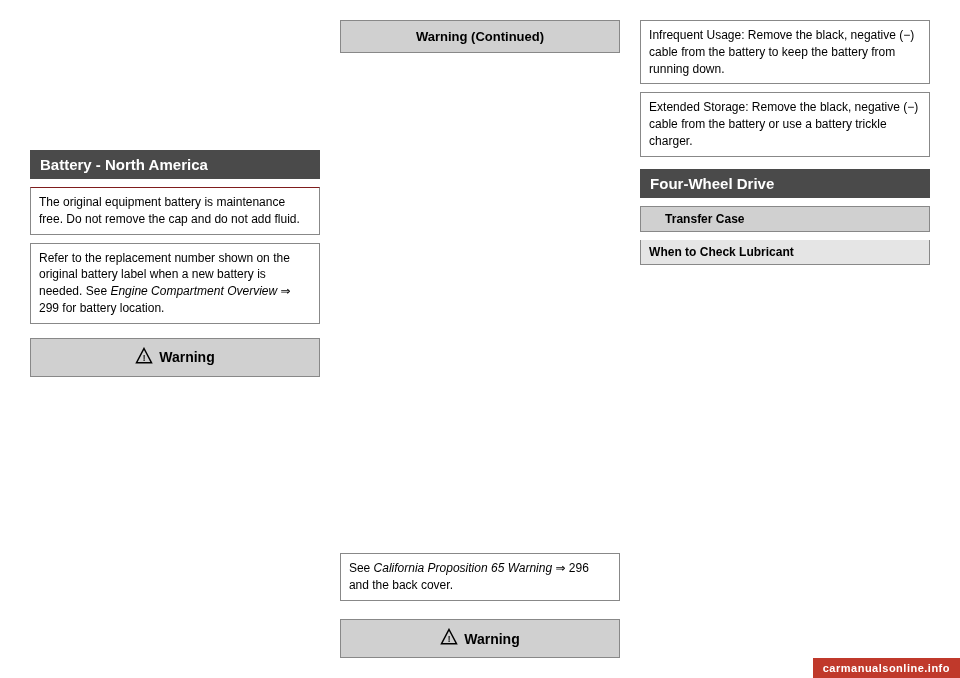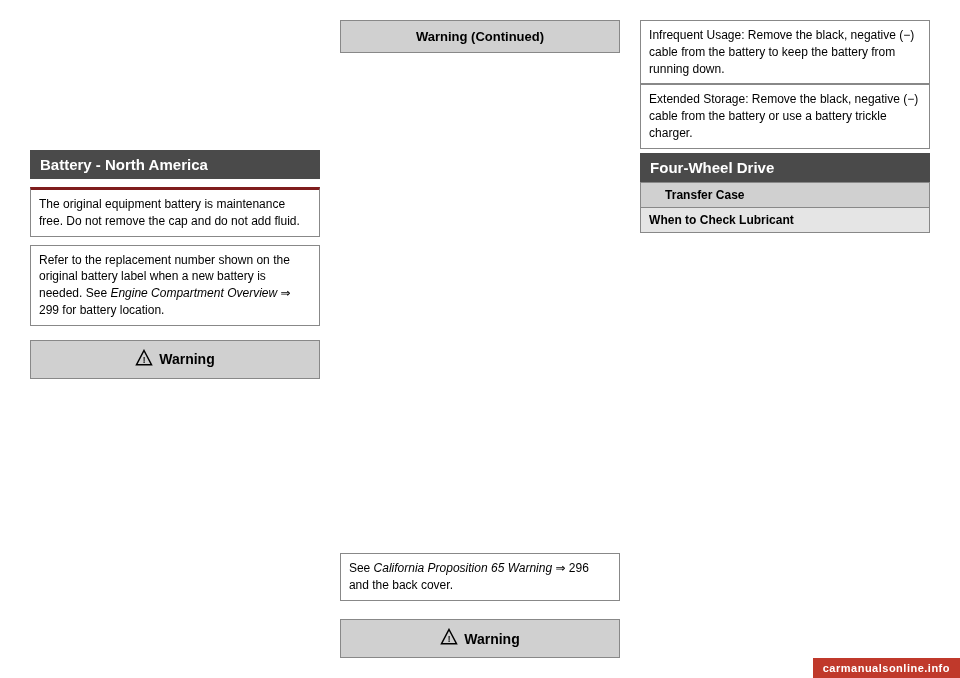--- a/index.html
+++ b/index.html
@@ -138,21 +138,21 @@
       gap: 6px;
       margin-top: 0px;
     }
 
     
     .right-column {
       width: 310px;
       padding-left: 10px;
       display: flex;
       flex-direction: column;
-      gap: 0px;
+      gap: 8px;
     }
 
     .right-info-box {
       border: 1px solid #888888;
       padding: 6px 8px;
       font-size: 12px;
       line-height: 1.4;
     }
 
     .right-info-box + .right-info-box {
@@ -214,21 +214,21 @@
     }
   </style>
 </head>
 <body>
 
 <div class="page-container">
   <div class="content-area">
 
     <div class="left-column">
       <div class="section-heading-battery">Battery - North America</div>
-      <div class="info-box" style="border-top:3px solid #7f1d1d;">
+      <div class="info-box" style="border-top:1px solid #7f1d1d;">
         <span>The original equipment battery is maintenance free. Do not remove the cap and do not add fluid.</span>
       </div>
       <div class="info-box">
         <span>Refer to the replacement number shown on the original battery label when a new battery is needed. See <span class="italic">Engine Compartment Overview</span> ⇒ 299 for battery location.</span>
       </div>
       <div class="warning-box">
         <span>
           <svg viewBox="0 0 24 24" width="18" height="18">
             <polygon points="12,2 22,21 2,21" fill="none" stroke="#000" stroke-width="2"></polygon>
             <text x="12" y="18" text-anchor="middle" font-size="11" font-weight="bold" fill="#000">!</text>

